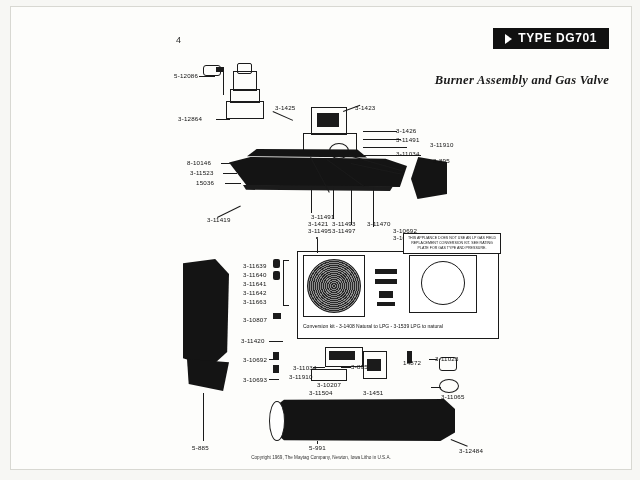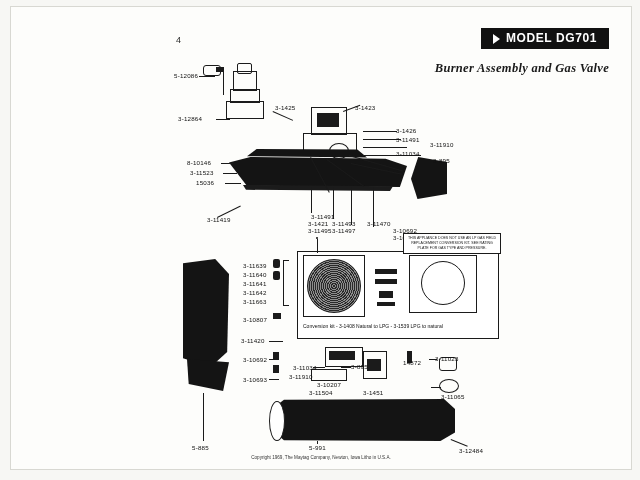--- a/index.html
+++ b/index.html
@@ -8,21 +8,21 @@
   .sheet{position:absolute;left:10px;top:6px;width:620px;height:462px;background:#fdfdfb;border:1px solid #d8d8d2;}
 
   
   .pagenum{position:absolute;left:165px;top:28px;font-size:9px;color:#2b2b2b;letter-spacing:.5px;}
   .model-bar{position:absolute;right:22px;top:21px;background:#111;color:#fff;
              padding:3px 12px 4px 12px;font-size:12px;font-weight:bold;letter-spacing:.6px;
              font-family:"Liberation Sans",sans-serif;}
   .model-bar .tri{display:inline-block;width:0;height:0;border-top:5px solid transparent;
              border-bottom:5px solid transparent;border-left:7px solid #fff;margin-right:6px;
              vertical-align:middle;}
-  .title{position:absolute;right:22px;top:54px;font-size:12.5px;font-style:italic;color:#1a1a1a;
+  .title{position:absolute;right:22px;top:66px;font-size:12.5px;font-style:italic;color:#1a1a1a;
          font-family:"Liberation Serif",serif;font-weight:bold;letter-spacing:.3px;}
 
   
   .lbl{position:absolute;font-size:6.2px;color:#111;white-space:nowrap;letter-spacing:.2px;
        font-family:"Liberation Sans",sans-serif;}
 
   
   .ln{position:absolute;background:#1a1a1a;height:1px;transform-origin:0 0;}
   .vln{position:absolute;background:#1a1a1a;width:1px;}
 
@@ -52,21 +52,21 @@
 </style>
 </head>
 <body>
 
 <div class="page">
   <div class="sheet">
 
     <div class="pagenum">4</div>
 
     <div class="model-bar">
-      <span class="tri"></span><span>MODEL DG701</span>
+      <span class="tri"></span><span>TYPE DG701</span>
     </div>
 
     <div class="title">Burner Assembly and Gas Valve</div>
 
     <div class="inkr" style="left:192px;top:58px;width:16px;height:9px;border-radius:3px;"></div>
     <div class="ink" style="left:205px;top:60px;width:8px;height:5px;"></div>
     <div class="vln" style="left:212px;top:62px;height:26px;"></div>
 
     <div class="inkr" style="left:222px;top:64px;width:22px;height:18px;"></div>
     <div class="inkr" style="left:226px;top:56px;width:13px;height:9px;border-radius:2px;"></div>

